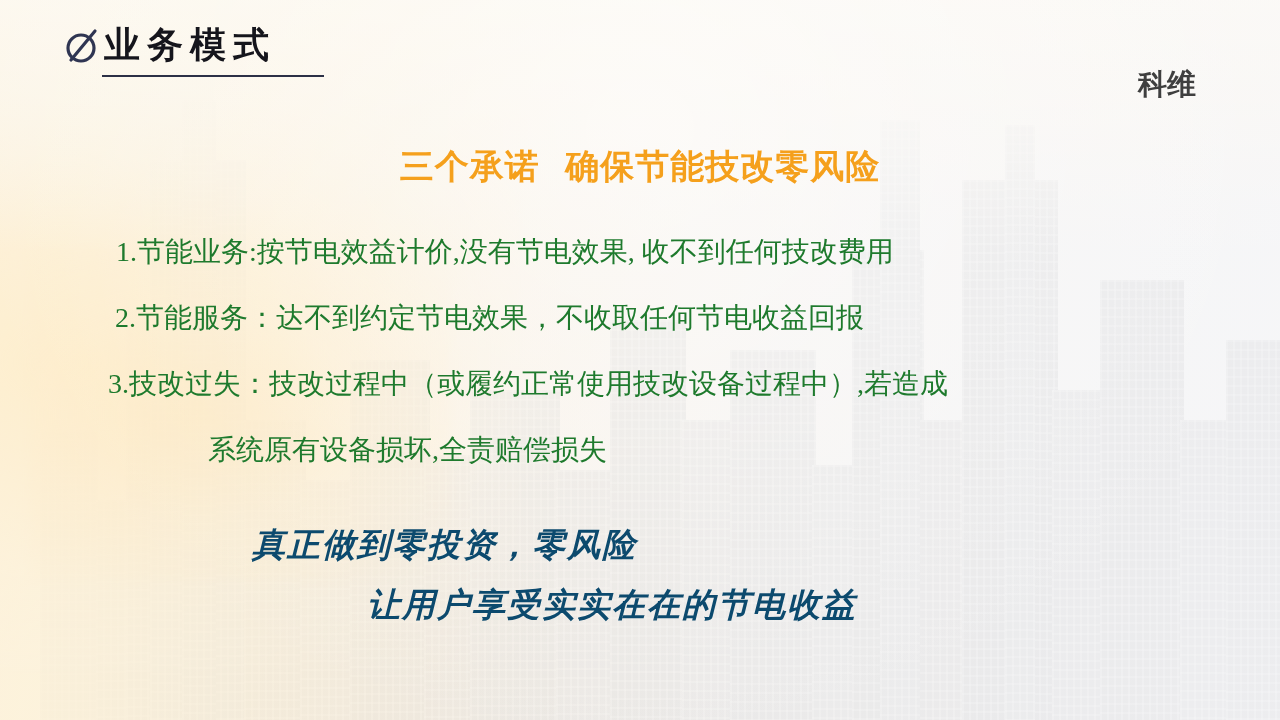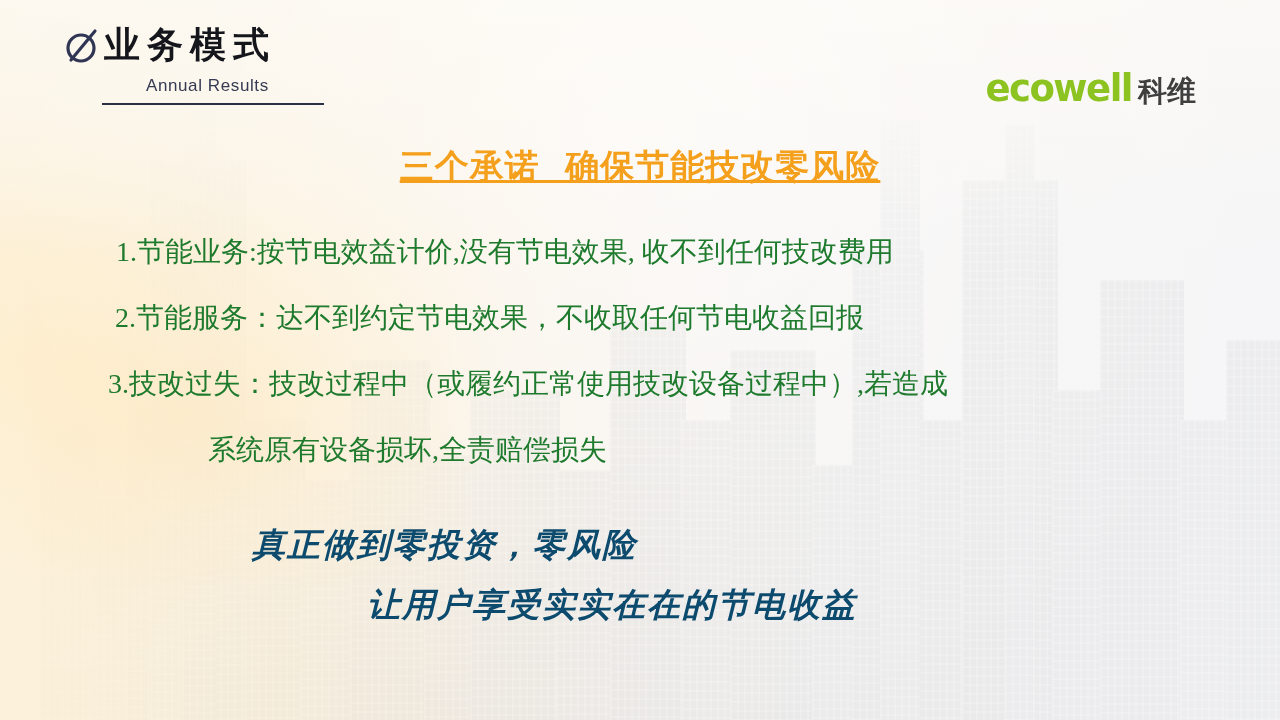--- a/index.html
+++ b/index.html
@@ -204,21 +204,20 @@
     position: absolute;
     left: 0; right: 0;
     top: 144px;
     text-align: center;
     font-family: "DejaVu Sans", sans-serif;
     font-size: 34px;
     font-weight: bold;
     color: #f5a01c;
     letter-spacing: 1px;
     white-space: pre;
-    text-decoration: underline;
   }
 
   
   .body-list {
     position: absolute;
     left: 0; right: 0;
     top: 232px;
   }
   .body-line {
     font-family: Liberation Serif, serif;
@@ -301,26 +300,24 @@
   <div class="bg-wash2"></div>
 
   <div class="header">
     <div class="header-row">
       <svg class="logo-mark" viewBox="0 0 40 46">
         <circle cx="17" cy="26" r="13" fill="none" stroke="#2f3552" stroke-width="3.2"></circle>
         <line x1="7" y1="38" x2="31" y2="9" stroke="#2f3552" stroke-width="3.2" stroke-linecap="round"></line>
       </svg>
       <div class="slide-title">业务模式</div>
     </div>
-    <div class="subtitle">Annual Results</div>
     <div class="title-rule"></div>
   </div>
 
   <div class="brand">
-    <span class="brand-en">ecowell</span>
     <span class="brand-cn">科维</span>
   </div>
 
   <div class="headline">三个承诺  确保节能技改零风险</div>
 
   <div class="body-list">
     <div class="body-line bl-1">1.节能业务:按节电效益计价,没有节电效果, 收不到任何技改费用</div>
     <div class="body-line bl-2">2.节能服务：达不到约定节电效果，不收取任何节电收益回报</div>
     <div class="body-line bl-3">3.技改过失：技改过程中（或履约正常使用技改设备过程中）,若造成</div>
     <div class="body-line bl-4">系统原有设备损坏,全责赔偿损失</div>

